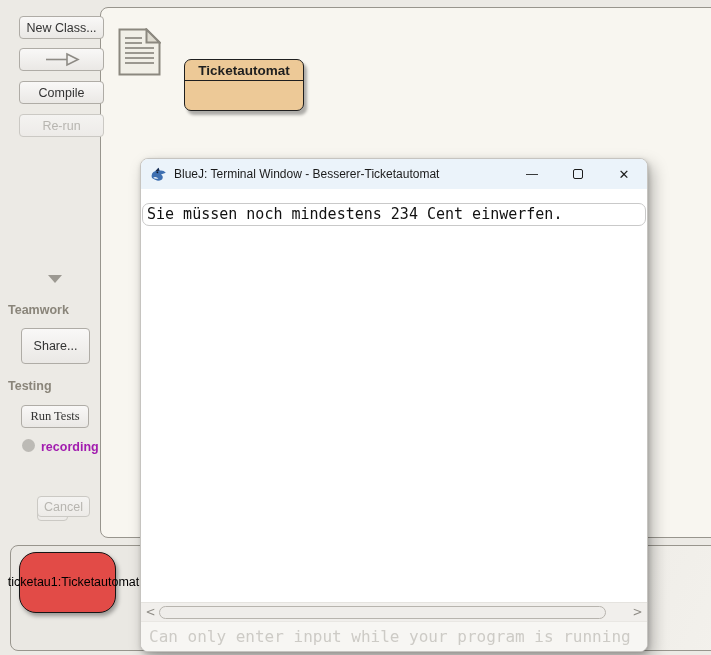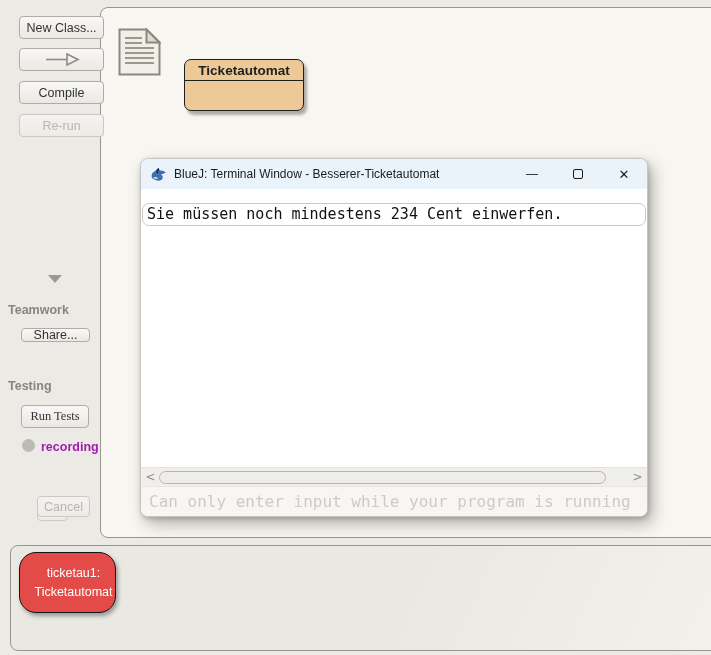--- a/index.html
+++ b/index.html
@@ -64,27 +64,27 @@
   .bench {
     position:absolute; left:10px; top:545px; width:715px; height:106px;
     background:linear-gradient(115deg,#EAE8E3 55%, #F3F1EC);
     border:1.5px solid #98958D; border-radius:8px 0 0 8px;
   }
   .object-oval {
     position:absolute; left:8px; top:6px; width:97px; height:61px;
     border:1.5px solid #151515; border-radius:17px;
     box-shadow:2px 3px 4px rgba(0,0,0,0.35);
     background:#E24B47;
-    display:flex; flex-direction:column; align-items:center; justify-content:center;
-    color:#ffffff; font-size:12.5px; line-height:1.45; text-align:center;padding-left:12px;
+    display:flex; flex-direction:row; align-items:center; justify-content:center;
+    color:#000000; font-size:12.5px; line-height:1.45; text-align:center;padding-left:12px;
   }
 
   
   .terminal {
-    position:absolute; left:140px; top:158px; width:508px; height:359px;
+    position:absolute; left:140px; top:158px; width:508px; height:494px;
     border-radius:8px; overflow:hidden; background:#fff;
     border:1px solid #C6C4C0;
     box-shadow:5px 7px 16px rgba(0,0,0,0.28), 1px 2px 5px rgba(0,0,0,0.18);
     display:flex; flex-direction:column;
   }
   .titlebar {
     height:30px; flex:0 0 30px; background:#EBF3FA;
     display:flex; align-items:center; padding-left:9px; gap:7px;
     font-size:12px; color:#1b1b1b;
   }
@@ -171,21 +171,21 @@
 </div>
 
 <div class="btn" style="top:81px;">Compile</div>
 
 <div class="btn disabled" style="top:114px;">Re-run</div>
 
 <div class="tri-down"></div>
 
 <div class="section-label" style="top:303px;">Teamwork</div>
 
-<div class="btn" style="top:328px; left:21px; width:69px; height:14px;">Share...</div>
+<div class="btn" style="top:328px; left:21px; width:69px; height:36px;">Share...</div>
 
 <div class="section-label" style="top:379px;">Testing</div>
 
 <div class="btn" style="top:405px; left:21px; width:68px;font-family:Liberation Serif, serif;">Run Tests</div>
 
 <div class="rec-dot"></div>
 <div class="rec-label">recording</div>
 
 <div class="btn disabled" style="top:462px; left:37px; width:31px; height:21px;margin-top:38px;">End</div>
 

